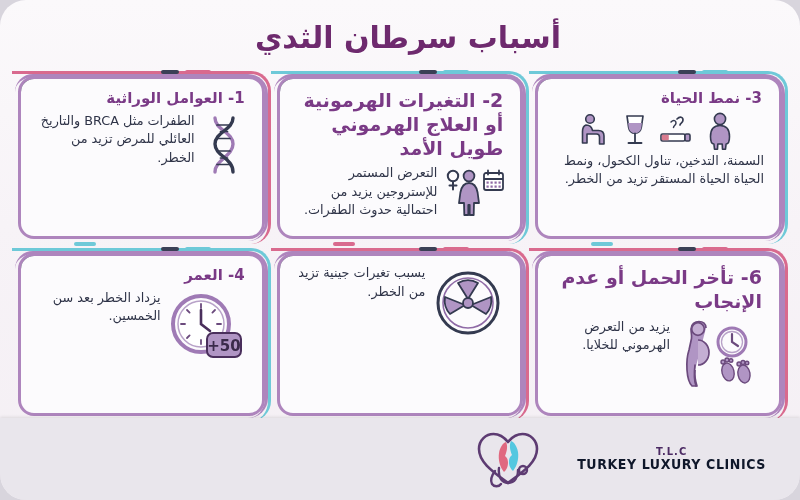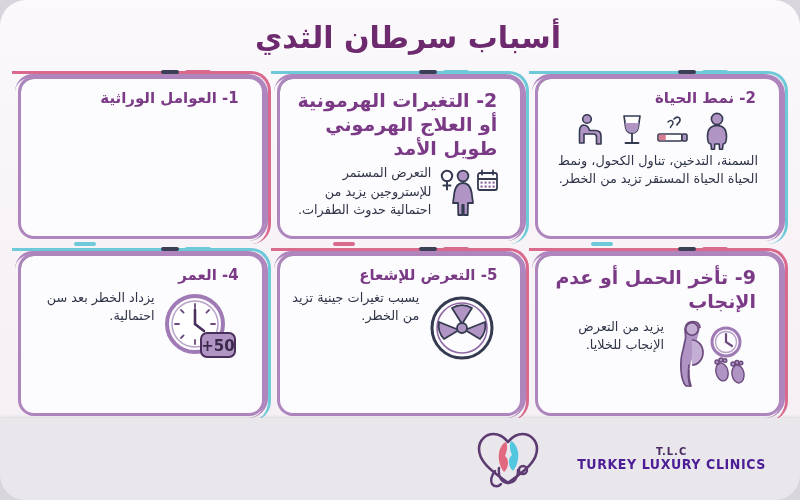--- a/index.html
+++ b/index.html
@@ -63,21 +63,21 @@
     border-radius:16px;
     border:3px solid #ae85bd;
     box-sizing:border-box;
     overflow:hidden;
   }
   .card-body:after{ 
     content:"";position:absolute;top:-3px;left:-3px;width:58%;height:62%;
     border:3px solid #343a50;border-right:none;border-bottom:none;
     border-top-left-radius:16px;box-sizing:border-box;
   }
-  .card-inner{position:relative;z-index:2;padding:8px 21px 8px 12px;height:100%;box-sizing:border-box;}
+  .card-inner{position:relative;z-index:2;padding:8px 15px 8px 12px;height:100%;box-sizing:border-box;}
   .card-h{
     font-size:15px;font-weight:bold;color:#7a3a86;line-height:1.25;
     text-align:right;margin:2px 2px 4px 2px;
   }
   .card-h.small{font-size:19px;}
   .card-content{display:flex;align-items:flex-start;justify-content:flex-start;gap:6px;}
   .card-icons{flex:0 0 auto;display:flex;gap:2px;padding-top:2px;}
   .card-text{
     font-size:12.8px;line-height:1.45;color:#2f3448;text-align:right;flex:1 1 auto;
   }
@@ -87,21 +87,21 @@
     position:absolute;left:0;right:0;bottom:0;height:82px;
     background:#e9e6ec;
     display:flex;align-items:center;justify-content:space-between;
     padding:0 34px 0 26px;box-sizing:border-box;
     box-shadow:0 -1px 3px rgba(0,0,0,.10);
   }
   .brand{display:flex;align-items:center;gap:8px;direction:ltr;}
   .brand-txt{display:flex;flex-direction:column;align-items:center;line-height:1.05;margin-left:24px;}
   .brand-1{font-size:11px;font-weight:bold;color:#4b2a63;letter-spacing:1px;
            font-family:"DejaVu Sans Condensed","Liberation Sans",sans-serif;}
-  .brand-2{font-size:14px;font-weight:bold;color:#4c1d95;letter-spacing:.6px;
+  .brand-2{font-size:14px;font-weight:bold;color:#0f172a;letter-spacing:.6px;
            font-family:"DejaVu Sans Condensed","Liberation Sans",sans-serif;}
   .phone{font-size:19px;font-weight:bold;color:#6a5a86;letter-spacing:.6px;direction:ltr;}
 </style>
 </head>
 <body>
 
 <div class="poster">
 
   <div class="title-wrap">
     <div class="title">أسباب سرطان الثدي</div>
@@ -110,21 +110,21 @@
   <div class="grid">
 
     <div class="card">
       <div class="acc acc-outer cyan"></div>
       <div class="acc acc-mid"></div>
       <div class="dash dash-a cyan"></div>
       <div class="dash dash-b"></div>
       <div class="dash dash-c"></div>
       <div class="card-body">
         <div class="card-inner">
-          <div class="card-h">2- نمط الحياة</div>
+          <div class="card-h">3- نمط الحياة</div>
           <div class="row-icons">
             <svg width="30" height="38" viewBox="0 0 30 38">
               <circle cx="15" cy="7" r="5.6" fill="#b095c4" stroke="#343a50" stroke-width="1.6"></circle>
               <path d="M15 13.5c-7 0-9.5 5-9.5 11 0 5 1.6 7.5 3.4 7.5l.6 5.2h3l.3-5.2h4.4l.3 5.2h3l.6-5.2c1.8 0 3.4-2.5 3.4-7.5 0-6-2.5-11-9.5-11z" fill="#b095c4" stroke="#343a50" stroke-width="1.6" stroke-linejoin="round"></path>
             </svg>
             <svg width="36" height="38" viewBox="0 0 36 38">
               <path d="M18 7c3-3 6-2 6 1s-3 3-3 5" fill="none" stroke="#343a50" stroke-width="1.7" stroke-linecap="round"></path>
               <path d="M12 10c2.5-2.5 5-1.5 5 1s-2.5 2.5-2.5 4.5" fill="none" stroke="#343a50" stroke-width="1.5" stroke-linecap="round"></path>
               <rect x="2" y="22" width="24" height="7" rx="1.6" fill="#fff" stroke="#343a50" stroke-width="1.6"></rect>
               <rect x="2.8" y="22.8" width="7" height="5.4" rx="1" fill="#d97b8f"></rect>
@@ -191,33 +191,50 @@
 
     <div class="card">
       <div class="acc acc-outer"></div>
       <div class="acc acc-mid"></div>
       <div class="dash dash-a"></div>
       <div class="dash dash-b"></div>
       <div class="dash dash-c"></div>
       <div class="card-body">
         <div class="card-inner">
           <div class="card-h">1- العوامل الوراثية</div>
+          <div class="card-content">
+            <div class="card-icons">
+              <svg width="46" height="62" viewBox="0 0 46 62">
+                <path d="M14 4c0 12 18 14 18 26S14 46 14 58" fill="none" stroke="#9f7ab5" stroke-width="3.4" stroke-linecap="round"></path>
+                <path d="M32 4c0 12-18 14-18 26s18 14 18 28" fill="none" stroke="#343a50" stroke-width="3.4" stroke-linecap="round"></path>
+                <g stroke="#343a50" stroke-width="1.7" stroke-linecap="round">
+                  <path d="M16 11h14"></path>
+                    <path d="M19.5 17.5h7"></path>
+                    <path d="M17 24.5h12"></path>
+                  <path d="M17 37h12"></path>
+                    <path d="M19.5 44h7"></path>
+                    <path d="M16 50.5h14"></path>
+                </g>
+              </svg>
+            </div>
+            <div class="card-text">الطفرات مثل BRCA والتاريخ العائلي للمرض تزيد من الخطر.</div>
+          </div>
         </div>
       </div>
     </div>
 
     <div class="card">
       <div class="acc acc-outer"></div>
       <div class="acc acc-mid"></div>
       <div class="dash dash-a"></div>
       <div class="dash dash-b"></div>
       <div class="dash dash-c"></div>
       <div class="card-body">
         <div class="card-inner">
-          <div class="card-h small">9- تأخر الحمل أو عدم الإنجاب</div>
+          <div class="card-h small">6- تأخر الحمل أو عدم الإنجاب</div>
           <div class="card-content">
             <div class="card-icons">
               <svg width="88" height="70" viewBox="0 0 88 70">
                 <g>
                   <path d="M30 8c0-4-3-6.5-7-6.5S15 4 15 9c0 4 1 6 .5 9.5L13 30c-2 6-2.5 12-2 20 .4 6 2 13 5 16h5c-2-6-2.5-11-2-16" fill="#b095c4" stroke="#6b4a7d" stroke-width="1.7" stroke-linejoin="round"></path>
                   <path d="M22 20c6 0 11 5.5 11 12.5S28 45 22 45" fill="#c4aed3" stroke="#6b4a7d" stroke-width="1.7"></path>
                   <circle cx="22" cy="9" r="6.3" fill="#c4aed3" stroke="#6b4a7d" stroke-width="1.7"></circle>
                   <path d="M19 45c-1 8-1 15 1 21" fill="none" stroke="#6b4a7d" stroke-width="1.7" stroke-linecap="round"></path>
                 </g>
                 <g>
@@ -230,35 +247,34 @@
                   <circle cx="47" cy="42" r="2"></circle>
                     <circle cx="51" cy="40" r="2"></circle>
                     <circle cx="55" cy="40.5" r="1.8"></circle>
                   <ellipse cx="68" cy="54" rx="6" ry="9" transform="rotate(-10 68 54)"></ellipse>
                   <circle cx="63" cy="44" r="2"></circle>
                     <circle cx="67" cy="42.5" r="2"></circle>
                     <circle cx="71" cy="43" r="1.8"></circle>
                 </g>
               </svg>
             </div>
-            <div class="card-text">يزيد من التعرض الإنجاب للخلايا.</div>
+            <div class="card-text">يزيد من التعرض الهرموني للخلايا.</div>
           </div>
         </div>
       </div>
     </div>
 
     <div class="card">
       <div class="acc acc-outer"></div>
       <div class="acc acc-mid"></div>
       <div class="dash dash-a"></div>
       <div class="dash dash-b"></div>
       <div class="dash dash-c"></div>
       <div class="card-body">
         <div class="card-inner">
-          <div class="card-h">5- التعرض للإشعاع</div>
           <div class="card-content">
             <div class="card-icons">
               <svg width="74" height="74" viewBox="0 0 74 74">
                 <circle cx="37" cy="37" r="30" fill="none" stroke="#343a50" stroke-width="3"></circle>
                 <circle cx="37" cy="37" r="25" fill="none" stroke="#8f6aa6" stroke-width="1.6"></circle>
                 <g fill="#b095c4" stroke="#343a50" stroke-width="1.8" stroke-linejoin="round">
                   <path d="M37 33 27 17a20 20 0 0 1 20 0z"></path>
                   <path d="M34 39 19 48a20 20 0 0 1-5-17z"></path>
                   <path d="M40 39l15 9a20 20 0 0 0 5-17z"></path>
                 </g>
@@ -297,21 +313,21 @@
                       <path d="M20 19l2.6 2.6"></path>
                   </g>
                   <path d="M34 19v14l9 7" fill="none" stroke="#4a2f5c" stroke-width="2.6" stroke-linecap="round"></path>
                 </g>
                 <g>
                   <rect x="40" y="42" width="34" height="24" rx="6" fill="#b095c4" stroke="#4a2f5c" stroke-width="2"></rect>
                   <text x="57" y="59.5" text-anchor="middle" font-family="DejaVu Sans, sans-serif" font-size="15" font-weight="bold" fill="#3a2a4a">50+</text>
                 </g>
               </svg>
             </div>
-            <div class="card-text">يزداد الخطر بعد سن احتمالية.</div>
+            <div class="card-text">يزداد الخطر بعد سن الخمسين.</div>
           </div>
         </div>
       </div>
     </div>
 
   </div>
 
   <div class="footer">
     <div class="brand">
       <svg width="74" height="64" viewBox="0 0 74 64">

